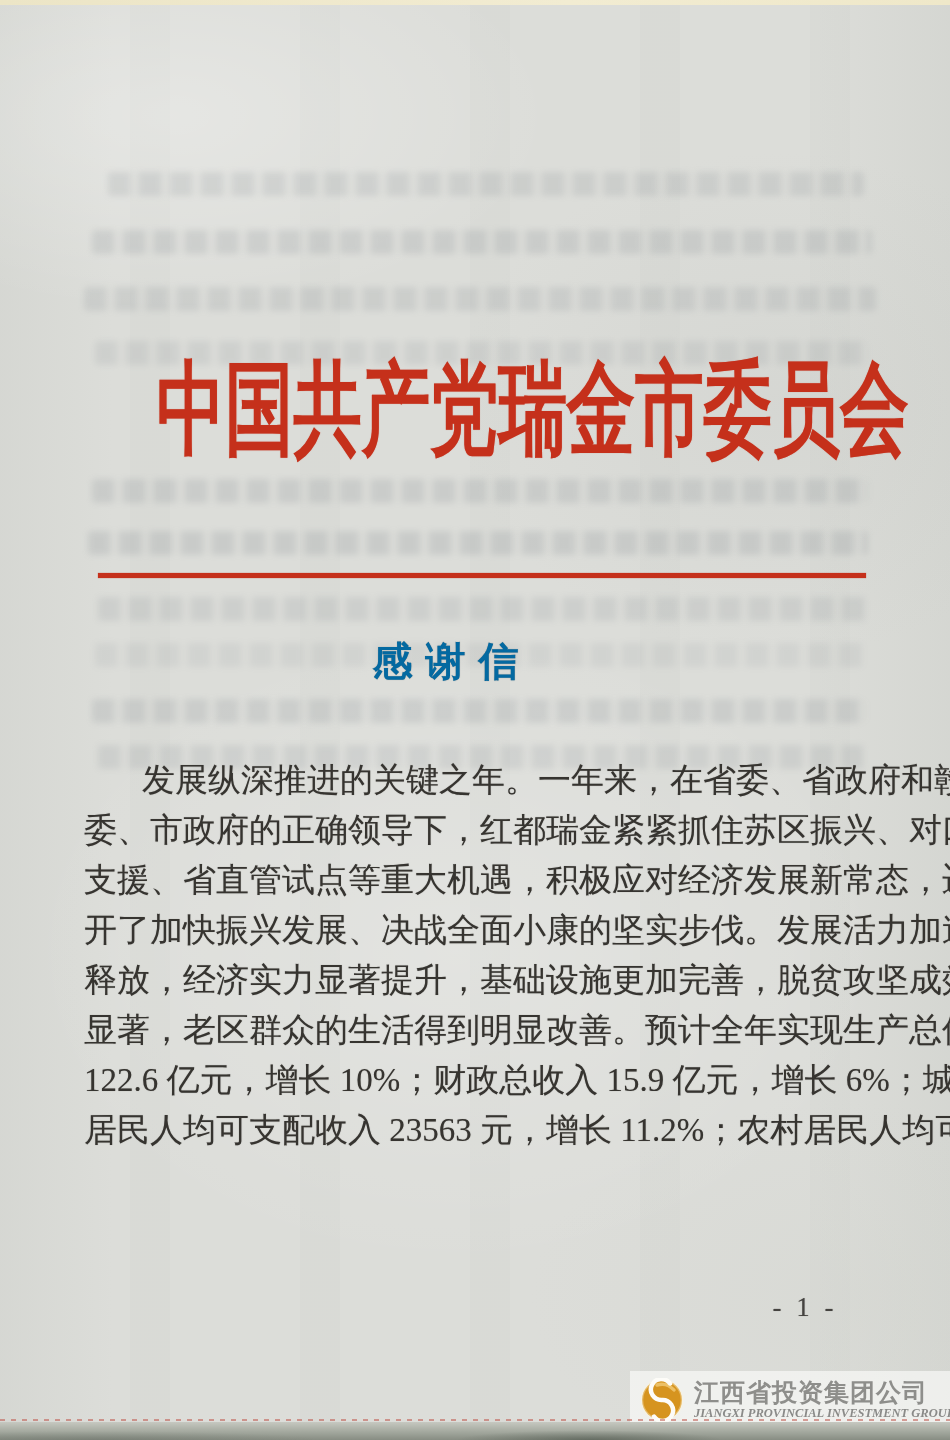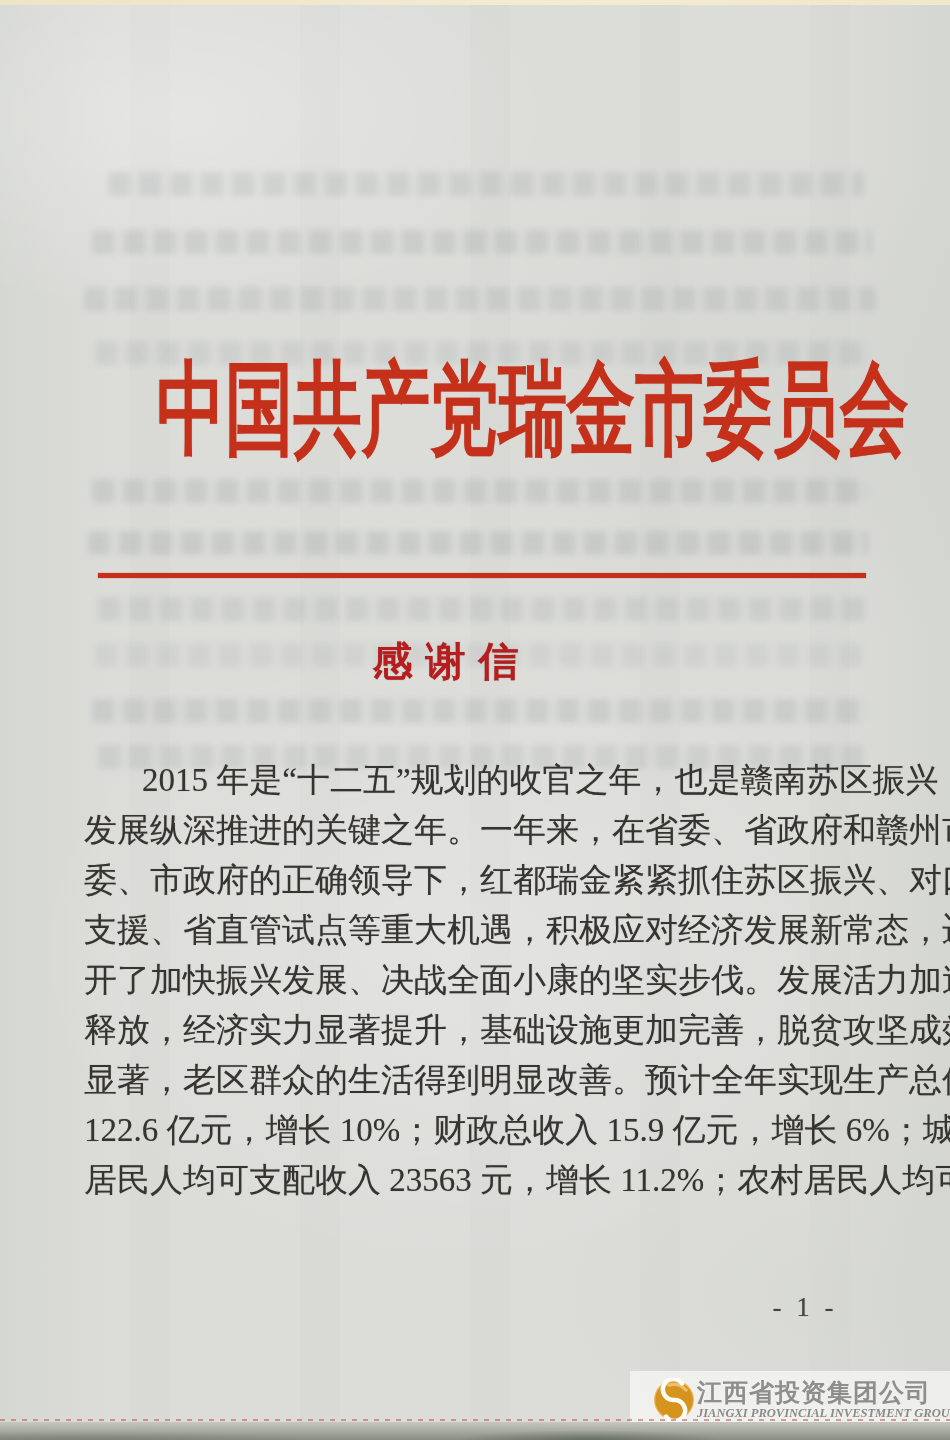--- a/index.html
+++ b/index.html
@@ -45,21 +45,21 @@
   }
   .red-rule{
     position:absolute;left:98px;top:573px;width:768px;height:5px;
     background:var(--accent-red);
     box-shadow:0 0 1px rgba(197,48,27,0.7);
   }
   .letter-title{
     position:absolute;left:0;top:636px;width:904px;
     text-align:center;
     font-size:40px;line-height:52px;font-weight:bold;
-    letter-spacing:13px;color:#b91c1c;
+    letter-spacing:13px;color:#0369a1;
     text-shadow:0 0 1px rgba(47,45,42,0.45);
   }
   .body-text{
     position:absolute;left:84px;top:755px;width:766px;
     font-size:33px;color:var(--ink);
     text-shadow:0 0 1px rgba(54,52,48,0.40);
   }
   .body-text .line{
     height:50px;line-height:50px;white-space:nowrap;
     text-align:justify;text-align-last:justify;
@@ -70,21 +70,21 @@
   }
   .paragraph .line:first-child{text-indent:58px;}
   .page-number{
     position:absolute;left:740px;top:1292px;width:130px;
     text-align:center;font-size:27px;letter-spacing:4px;
     color:#454340;text-shadow:0 0 1px rgba(69,67,64,0.4);
   }
   .watermark{
     position:absolute;left:630px;top:1371px;width:320px;height:57px;
     background:rgba(253,253,251,0.62);
-    display:flex;align-items:center;gap:1px;padding-left:22px;
+    display:flex;align-items:center;gap:10px;padding-left:10px;
   }
   .wm-logo{flex:0 0 auto;width:44px;height:44px;}
   .wm-textcol{display:flex;flex-direction:column;justify-content:center;}
   .wm-cn{
     font-family:"Liberation Sans","DejaVu Sans",sans-serif;
     font-size:25px;line-height:27px;font-weight:bold;
     letter-spacing:1px;color:var(--wm-gray);white-space:nowrap;
   }
   .wm-en{
     font-family:"Liberation Serif","DejaVu Serif",serif;
@@ -123,21 +123,20 @@
 </div>
 
 <div class="org-title">中国共产党瑞金市委员会</div>
 <div class="red-rule"></div>
 
 <div class="letter-title">感谢信</div>
 
 <div class="body-text">
   <div class="paragraph">
 
-  <div class="line">2015 年是“十二五”规划的收官之年，也是赣南苏区振兴</div>
       <div class="line">发展纵深推进的关键之年。一年来，在省委、省政府和赣州市</div>
       <div class="line">委、市政府的正确领导下，红都瑞金紧紧抓住苏区振兴、对口</div>
       <div class="line">支援、省直管试点等重大机遇，积极应对经济发展新常态，迈</div>
       <div class="line">开了加快振兴发展、决战全面小康的坚实步伐。发展活力加速</div>
       <div class="line">释放，经济实力显著提升，基础设施更加完善，脱贫攻坚成效</div>
       <div class="line">显著，老区群众的生活得到明显改善。预计全年实现生产总值</div>
       <div class="line">122.6 亿元，增长 10%；财政总收入 15.9 亿元，增长 6%；城镇</div>
       <div class="line">居民人均可支配收入 23563 元，增长 11.2%；农村居民人均可支</div>
     </div>
 </div>

